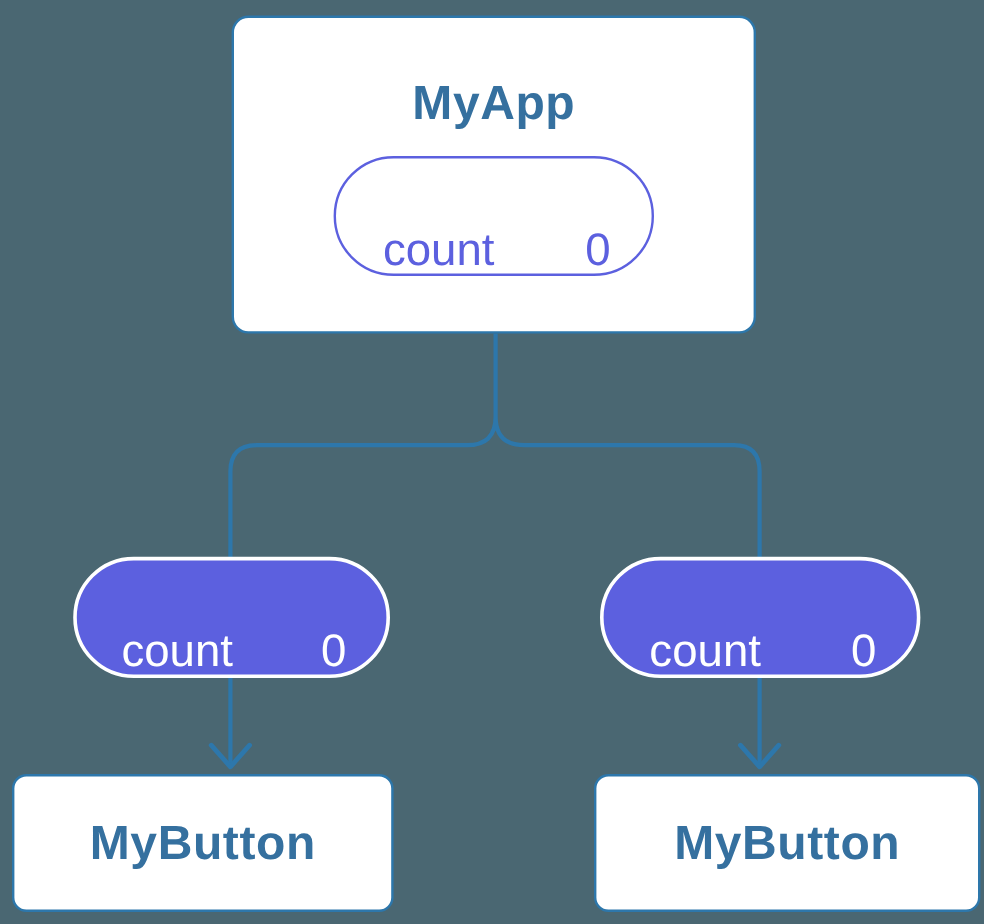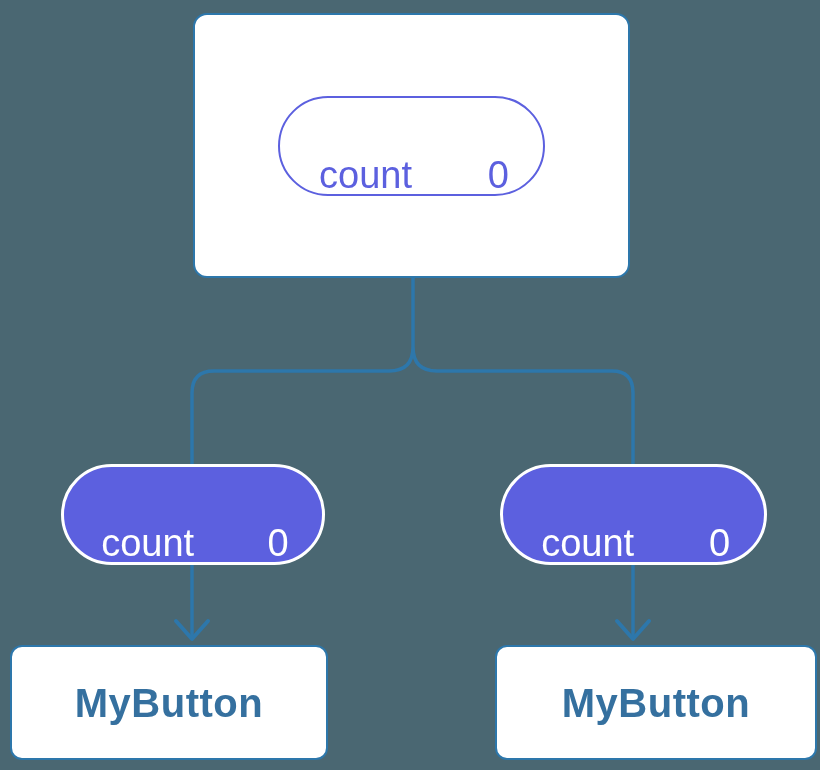--- a/index.html
+++ b/index.html
@@ -78,20 +78,21 @@
 
   <svg class="connector-svg" width="820" height="770" viewBox="0 0 820 770">
     <path d="M413 278 L413 347
              M413 347 Q413 371 389 371 L214 371 Q192 371 192 393 L192 638
              M413 347 Q413 371 437 371 L612 371 Q633 371 633 393 L633 638" fill="none" stroke="#2d77ab" stroke-width="3.5"></path>
     <path d="M176 621 L192 639 L208 621" fill="none" stroke="#2d77ab" stroke-width="4" stroke-linecap="round" stroke-linejoin="round"></path>
     <path d="M617 621 L633 639 L649 621" fill="none" stroke="#2d77ab" stroke-width="4" stroke-linecap="round" stroke-linejoin="round"></path>
   </svg>
 
   <div class="node-box root-box">
+    <div class="node-title">MyApp</div>
     <div class="pill outlined">
       <div class="pill-label">count</div>
       <div class="pill-divider"></div>
       <div class="pill-value">0</div>
     </div>
   </div>
 
   <div class="pill filled left">
     <div class="pill-label">count</div>
     <div class="pill-divider"></div>

